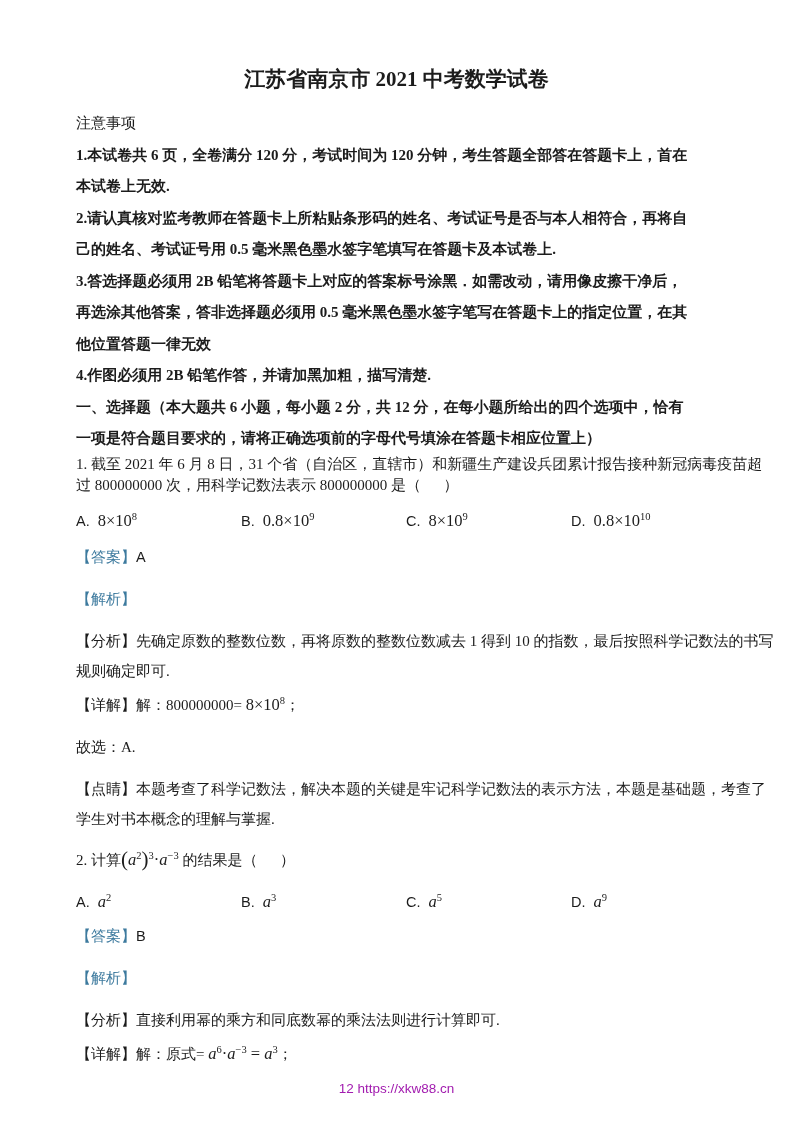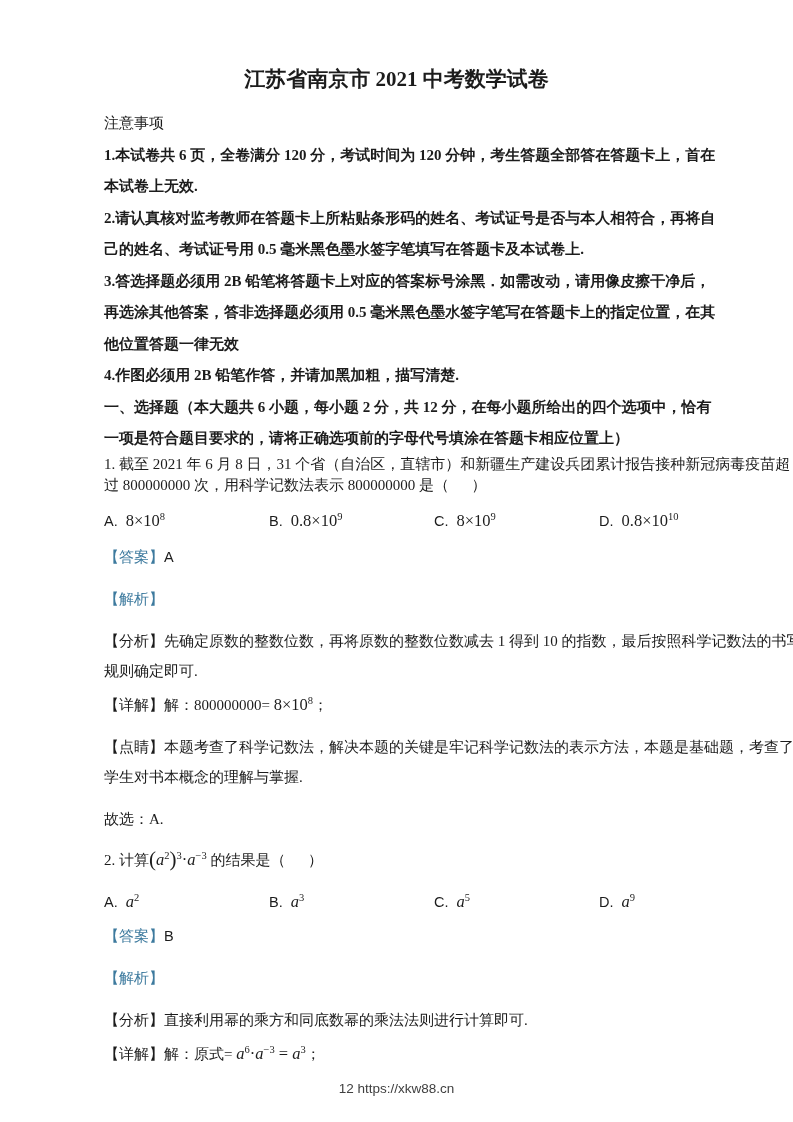--- a/index.html
+++ b/index.html
@@ -3,21 +3,21 @@
 <meta charset="utf-8">
 <style>
   html,body{margin:0;padding:0;background:#ffffff;}
   .page{
     position:relative;
     width:793px;height:1122px;
     margin:0 auto;
     background:#ffffff;
     overflow:hidden;
     box-sizing:border-box;
-    padding:0 104px;
+    padding:0 76px;
     font-family:"Liberation Serif","DejaVu Serif",serif;
     font-size:15px;
     color:#1c1c1c;
   }
   .t-title{
     font-size:21px;font-weight:bold;text-align:center;
     line-height:30px;margin-top:64px;white-space:pre;
   }
   .notice-head{font-weight:normal;line-height:31.5px;margin-top:14px;white-space:pre;}
   .notice-item{font-weight:bold;line-height:31.5px;white-space:pre;}
@@ -34,21 +34,21 @@
   .math .bp{font-size:21px;vertical-align:-1px;}
   .exp{line-height:30px;margin-top:12px;white-space:pre;}
   .gap4{margin-top:4px;}
   .gap6{margin-top:6px;}
   .tag{font-weight:normal;}
   .ans-letter{font-family:"Liberation Sans","DejaVu Sans",sans-serif;font-size:14.5px;}
   .footer{
     position:absolute;left:0;right:0;bottom:26px;
     text-align:center;
     font-family:"Liberation Sans","DejaVu Sans",sans-serif;
-    font-size:13.5px;color:#404040;white-space:pre;
+    font-size:13.5px;color:#a21caf;white-space:pre;
   }
 </style>
 </head>
 <body>
 
 <div class="page">
 
   <div class="t-title">江苏省南京市 2021 中考数学试卷</div>
 
   <div class="notice-head">注意事项</div>
@@ -72,23 +72,23 @@
     <div class="opt"><span class="opt-label">B.</span><span class="math"><span>0.8×10</span><sup>9</sup></span></div>
     <div class="opt"><span class="opt-label">C.</span><span class="math"><span>8×10</span><sup>9</sup></span></div>
     <div class="opt"><span class="opt-label">D.</span><span class="math"><span>0.8×10</span><sup>10</sup></span></div>
   </div>
 
   <div class="exp gap6"><span class="tag blue" style="color: rgb(61, 122, 158);">【答案】</span><span class="ans-letter">A</span></div>
   <div class="exp"><span class="tag blue" style="color: rgb(61, 122, 158);">【解析】</span></div>
   <div class="exp">【分析】先确定原数的整数位数，再将原数的整数位数减去 1 得到 10 的指数，最后按照科学记数法的书写
 规则确定即可.</div>
   <div class="exp gap4"><span>【详解】解：800000000= </span><span class="math"><span>8×10</span><sup>8</sup></span><span>；</span></div>
+  <div class="exp">故选：A.</div>
   <div class="exp">【点睛】本题考查了科学记数法，解决本题的关键是牢记科学记数法的表示方法，本题是基础题，考查了
 学生对书本概念的理解与掌握.</div>
-  <div class="exp">故选：A.</div>
 
   <div class="q-stem2"><span>2. 计算</span><span class="math"><span class="bp">(</span><span class="mi">a</span><sup>2</sup><span class="bp">)</span><sup>3</sup><span>·</span><span class="mi">a</span><sup>−3</sup></span><span> 的结果是（      ）</span></div>
 
   <div class="opts">
     <div class="opt"><span class="opt-label">A.</span><span class="math"><span class="mi">a</span><sup>2</sup></span></div>
     <div class="opt"><span class="opt-label">B.</span><span class="math"><span class="mi">a</span><sup>3</sup></span></div>
     <div class="opt"><span class="opt-label">C.</span><span class="math"><span class="mi">a</span><sup>5</sup></span></div>
     <div class="opt"><span class="opt-label">D.</span><span class="math"><span class="mi">a</span><sup>9</sup></span></div>
   </div>
 

